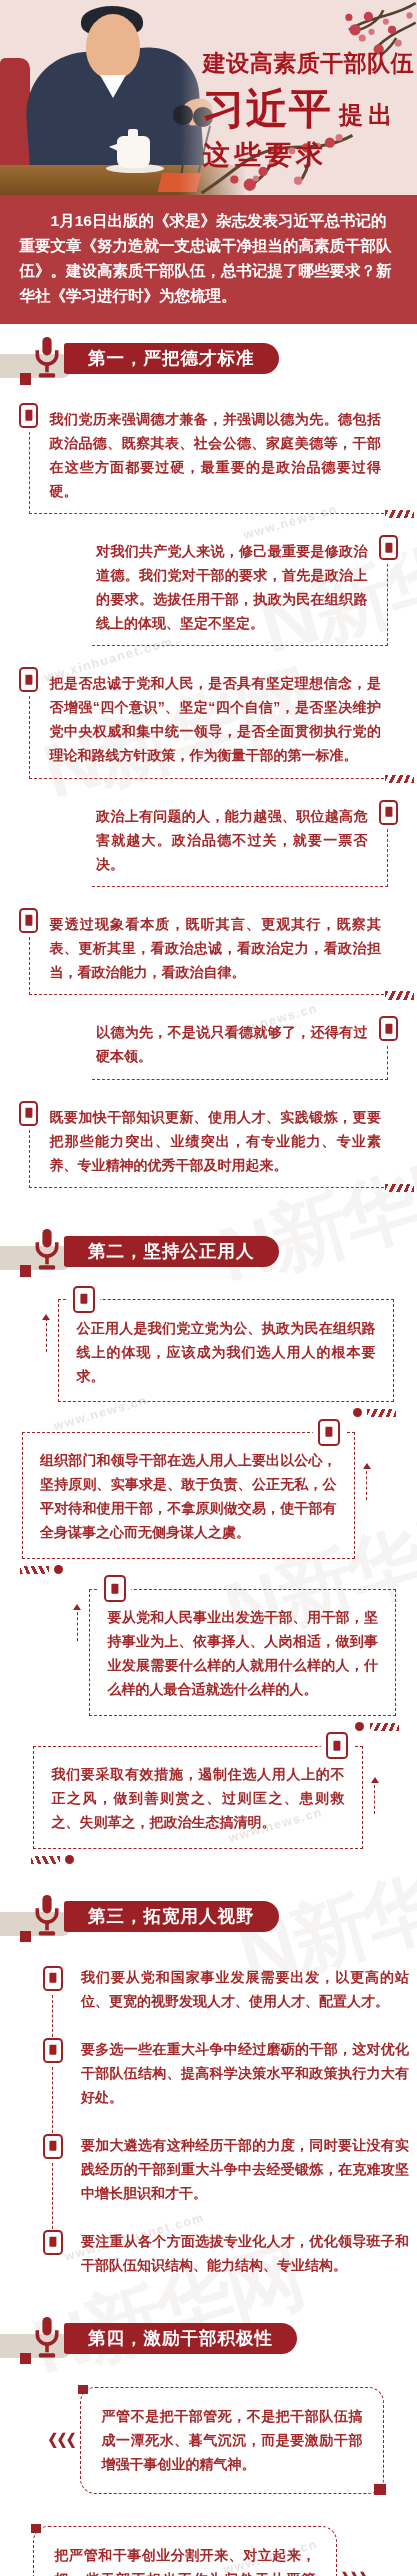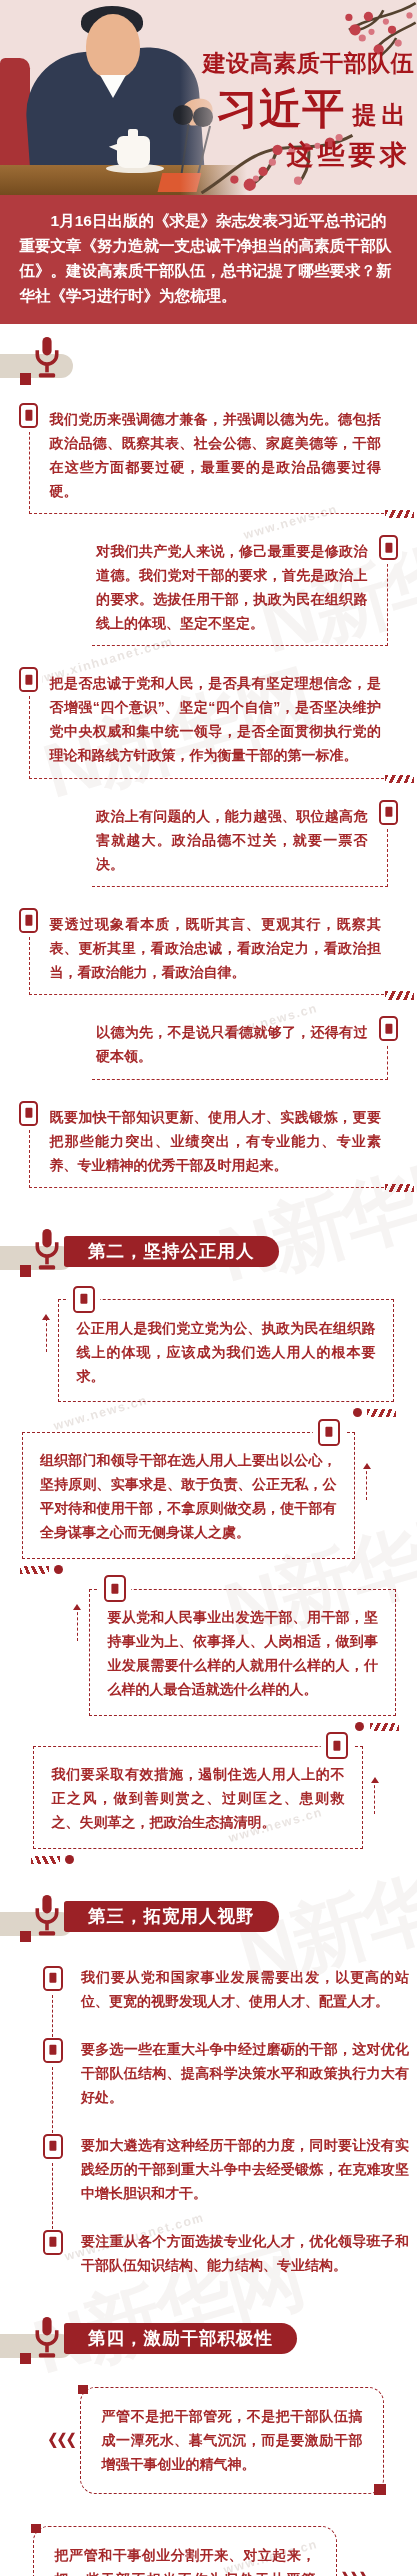--- a/index.html
+++ b/index.html
@@ -22,21 +22,21 @@
   .teapot::after{content:"";position:absolute;left:-8.2px;top:7.2px;width:10.3px;height:8.2px;background:#faf7f2;clip-path:polygon(100% 0,100% 100%,0 45%);}
   .mic-ball{position:absolute;width:19.6px;height:19.6px;background:#22252c;border-radius:50%;}
   .mb1{left:173px;top:105px;} .mb2{left:193px;top:107px;}
   .mic-stem{position:absolute;width:2.1px;height:67px;background:#3a3e46;}
   .ms1{left:183px;top:123px;transform:rotate(8deg);} .ms2{left:201px;top:125px;transform:rotate(14deg);}
   .namecard{position:absolute;left:160px;bottom:3.1px;width:39px;height:18.5px;background:#dd5a31;transform:skewX(-14deg);}
   .photo-fade{position:absolute;right:0;top:0;width:67px;height:100%;background:linear-gradient(90deg,rgba(241,223,220,0),#f1dfdc);}
   .blossom{position:absolute;}
   .blossom-top{right:0;top:0;}
   .blossom-mid{right:62px;top:118px;}
-  .hero-title{position:absolute;right:6.2px;top:52px;width:208px;text-align:right;color:#a6161c;font-weight:bold;line-height:1;}
+  .hero-title{position:absolute;right:6.2px;top:52px;width:208px;text-align:left;color:#a6161c;font-weight:bold;line-height:1;}
   .t1{font-size:23px;letter-spacing:0.5px;white-space:nowrap;}
   .t2{margin-top:13.4px;}
   .t2 .nm{font-size:42px;letter-spacing:1px;}
   .t2 .sf{font-size:24px;margin-left:7.2px;letter-spacing:5.2px;}
   .t3{font-size:27px;margin-top:11.3px;letter-spacing:4.1px;}
 
   
   .intro{background:#b23b3f;color:#fff;}
   .intro p{margin:0;padding:13.4px 19.6px 15.5px 19.6px;text-indent:2em;font-size:15.5px;line-height:25px;font-weight:bold;}
 
@@ -202,20 +202,21 @@
     <section>
       <div class="sec-head">
         <span class="mic-backdrop"></span>
         <span class="mic-base-square"></span>
         <svg class="mic" viewBox="0 0 60 88">
           <rect x="21" y="2" width="18" height="36" rx="9" fill="#9b2126"></rect>
           <path d="M11 28 v8 c0 10.5 8.5 19 19 19 s19 -8.5 19 -19 v-8" fill="none" stroke="#9b2126" stroke-width="7"></path>
           <rect x="26.5" y="57" width="7" height="14" fill="#9b2126"></rect>
           <rect x="14" y="73" width="32" height="8" rx="3" fill="#9b2126"></rect>
         </svg>
+        <h2 class="banner">第一，严把德才标准</h2>
       </div>
       <div class="sec-body">
         <div class="q1 left">
           <span class="phone-icon"></span>
           <p class="qtext">我们党历来强调德才兼备，并强调以德为先。德包括政治品德、既察其表、社会公德、家庭美德等，干部在这些方面都要过硬，最重要的是政治品德要过得硬。</p>
           <span class="slashes"></span>
         </div>
         <div class="q1 right">
           <span class="phone-icon"></span>
           <p class="qtext">对我们共产党人来说，修己最重要是修政治道德。我们党对干部的要求，首先是政治上的要求。选拔任用干部，执政为民在组织路线上的体现、坚定不坚定。</p>

